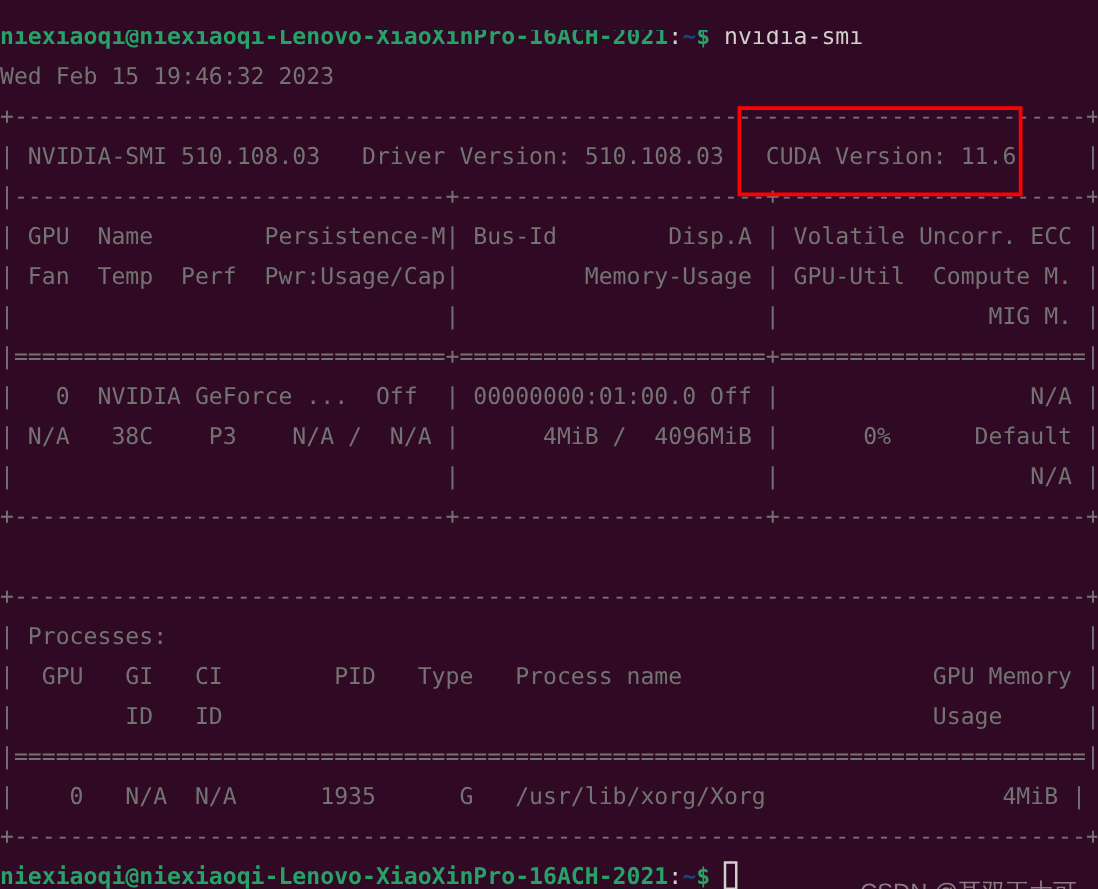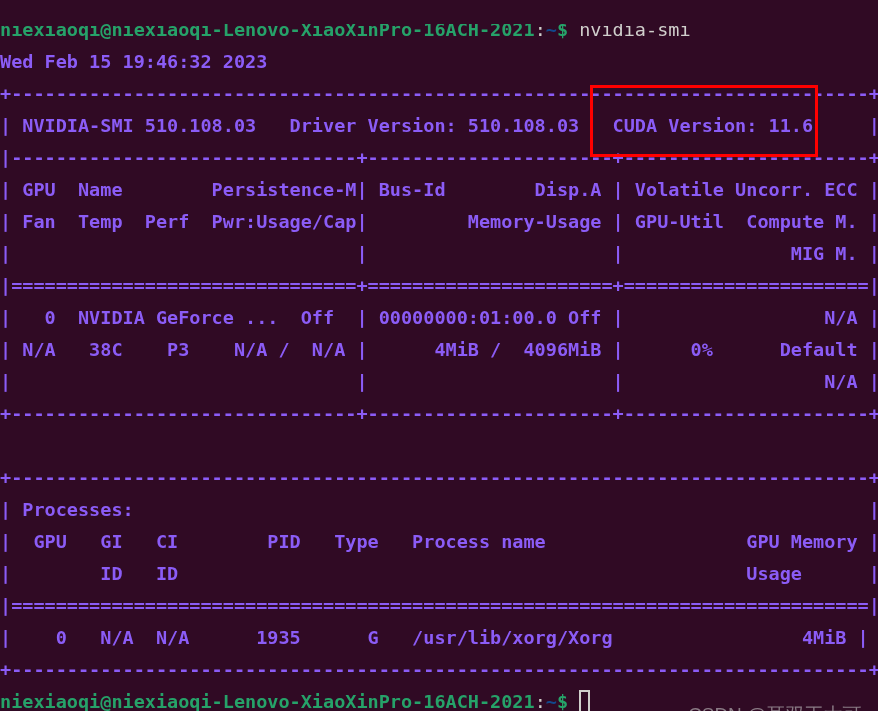--- a/index.html
+++ b/index.html
@@ -28,21 +28,21 @@
     color: #d0cfcc;
   }
   .line {
     height: 32px;
     white-space: pre;
     padding-left: 0px;
   }
   .prompt-user { color: #26a269; font-weight: bold; }
   .prompt-path { color: #12488b; font-weight: bold; }
   .prompt-cmd  { color: #d0cfcc; }
-  .out         { color: #8b5cf6; font-weight: bold; }
+  .out         { color: #737373; }
   .cursor {
     display: inline-block;
     width: 11px;
     height: 23px;
     vertical-align: -5px;
     border: 2px solid #d0cfcc;
     box-sizing: border-box;
     background: transparent;
   }
   #highlight-box {

